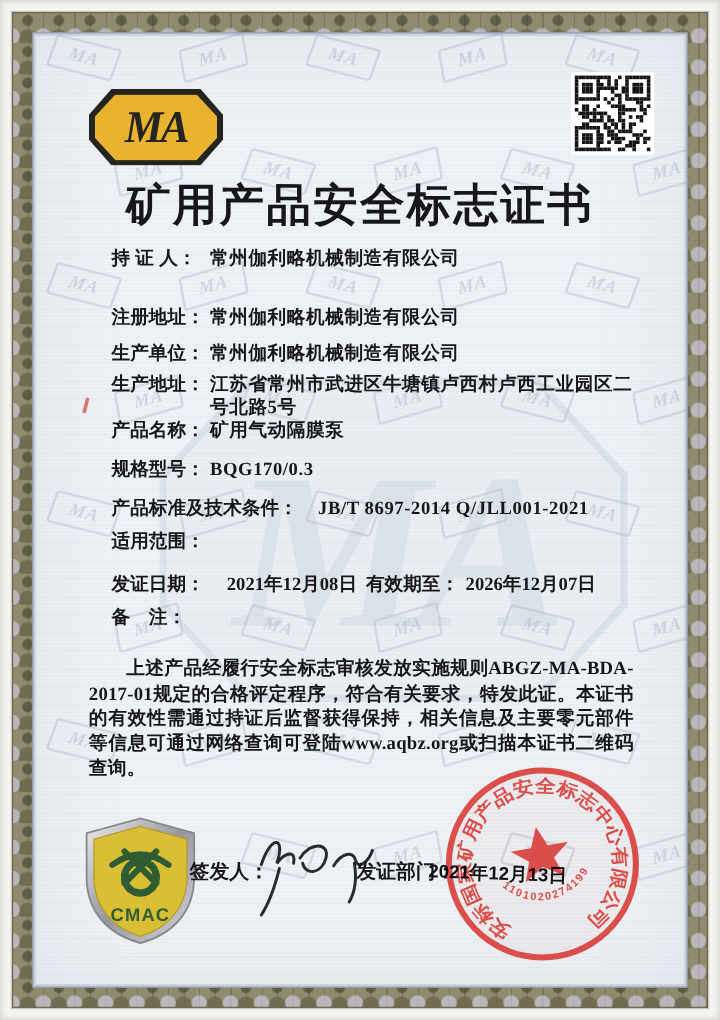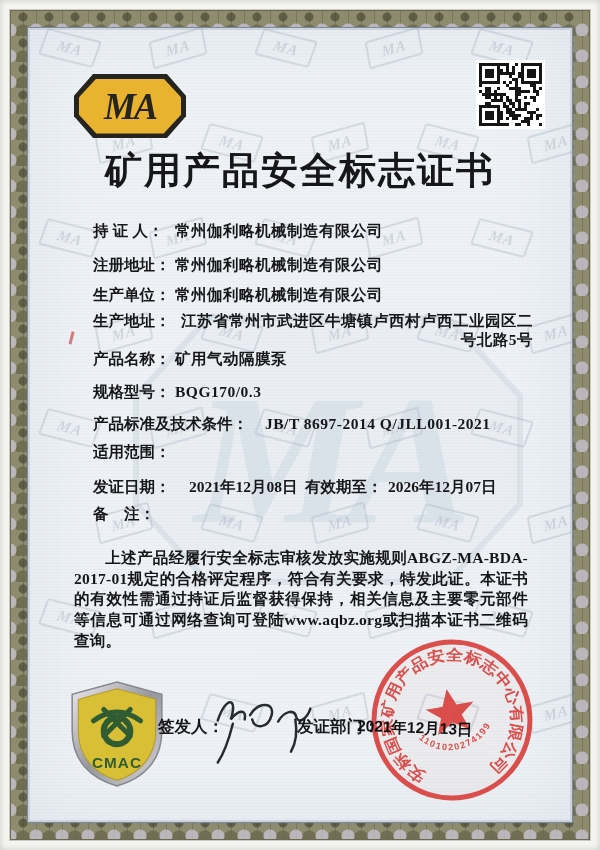--- a/index.html
+++ b/index.html
@@ -35,22 +35,22 @@
   .certno{position:absolute;left:193px;top:82px;font-size:16px;white-space:nowrap;}
   .certno .lab{font-weight:700;color:#1d1d20;}
   .certno .val{font-family:"Liberation Serif",serif;color:#16161a;letter-spacing:1px;margin-left:6px;}
   .qr{position:absolute;left:479px;top:63px;width:63px;height:63px;background:#fff;outline:3px solid #fff;}
   .qr i{position:absolute;width:3px;height:3px;background:#151515;}
   .title{position:absolute;left:0;width:600px;top:146px;text-align:center;
     font:700 37px "Liberation Serif",serif;color:#17171a;letter-spacing:2px;}
   
   .frow{position:absolute;left:93px;width:446px;display:flex;font-size:15.5px;color:#17171a;line-height:1.25;}
   .flabel{flex:0 0 82px;font-family:"Liberation Sans",sans-serif;font-weight:700;white-space:nowrap;}
-  .fvalue{font-weight:700;letter-spacing:.5px;text-align:right;}
-  .f0{top:221px}.f1{top:255px}.f2{top:285px}.f3{top:311px}.f4{top:349px}.f5{top:382px}.f6{top:414px}.f7{top:442px}
+  .fvalue{font-weight:700;letter-spacing:.5px;}
+  .f0{top:206px}.f1{top:255px}.f2{top:285px}.f3{top:311px}.f4{top:349px}.f5{top:382px}.f6{top:414px}.f7{top:442px}
   .f6 .flabel{flex:0 0 172px;}
   .f3 .fvalue{width:358px;}
   .drow{position:absolute;left:93px;top:477px;width:450px;font-size:15.5px;color:#17171a;white-space:nowrap;}
   .drow .lab{font-family:"Liberation Sans",sans-serif;font-weight:700;}
   .drow .val{font-weight:700;}
   .d-iss-l{position:absolute;left:0;} .d-iss-v{position:absolute;left:96px;}
   .d-val-l{position:absolute;left:212px;} .d-val-v{position:absolute;left:295px;}
   .rrow{position:absolute;left:93px;top:504px;font-family:"Liberation Sans",sans-serif;font-weight:700;font-size:15.5px;color:#17171a;}
   .statement{position:absolute;left:74px;top:548px;width:454px;font-size:15.6px;font-weight:700;
     color:#17171a;line-height:1.33;text-indent:2em;text-align:justify;letter-spacing:.2px;}

